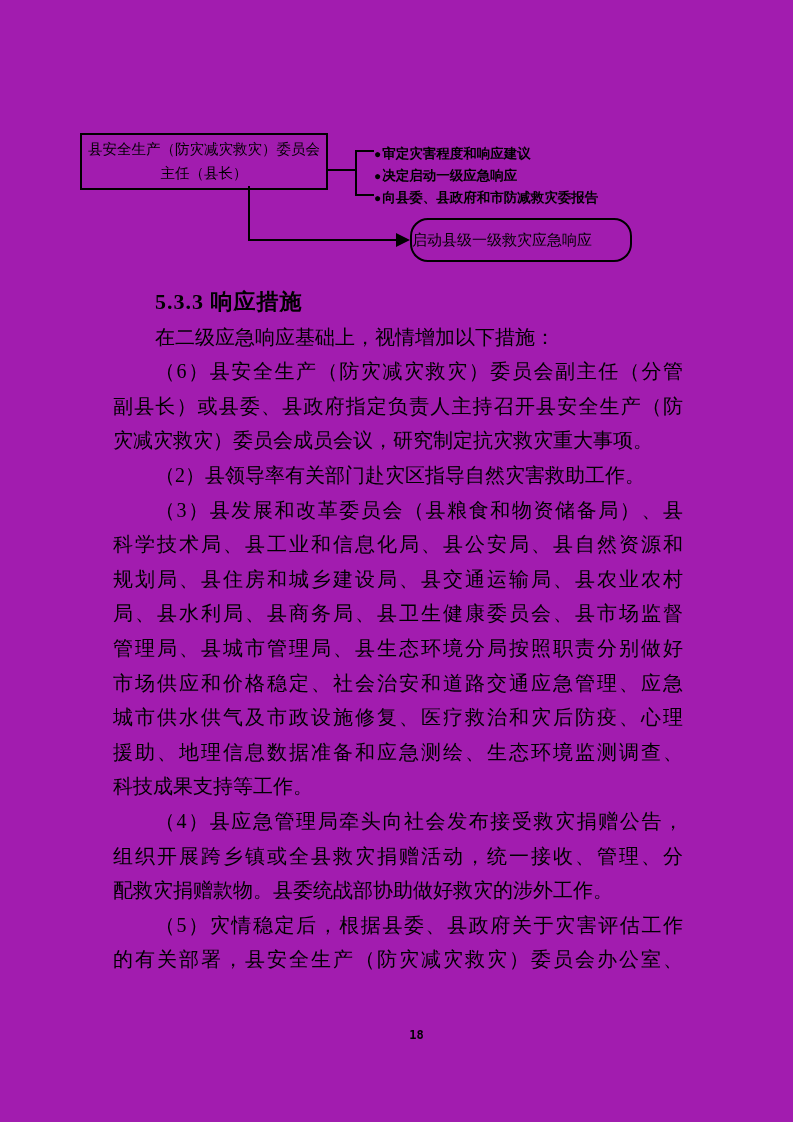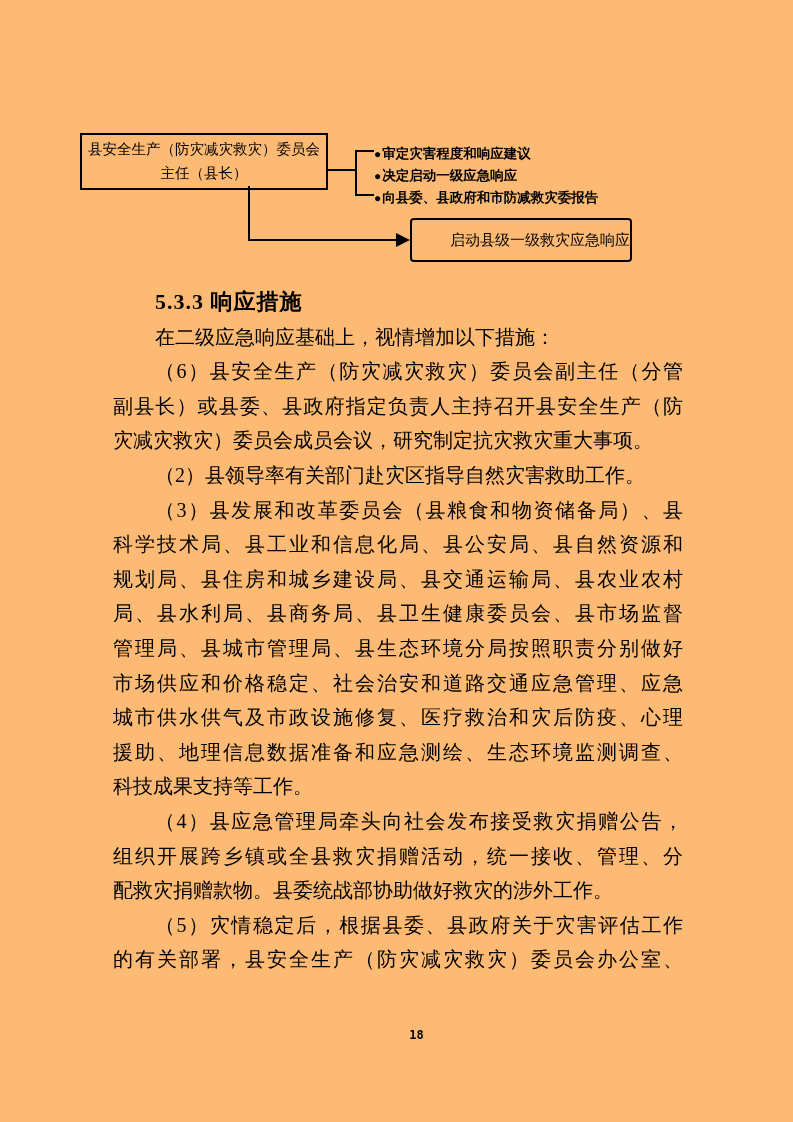--- a/index.html
+++ b/index.html
@@ -1,18 +1,18 @@
 <!DOCTYPE html>
 <html><head>
 <meta charset="utf-8">
 <style>
   html,body { margin:0; padding:0; background:#e8e8e8; }
   .page {
     position:relative; width:793px; height:1122px; margin:0 auto;
-    background:#fdba74; color:#000;
+    background:#a21caf; color:#000;
     font-family:"Liberation Serif","DejaVu Serif",serif;
     overflow:hidden;
   }
   
   .fc-el { position:absolute; }
   .cline { position:absolute; background:#000; }
   #actor-box {
     left:80px; top:133px; width:244px; height:51px;
     border:2px solid #000; text-align:center;
     font-size:14.5px; line-height:24px; padding-top:2px;
@@ -20,22 +20,22 @@
   #bullet-list { left:374px; top:140px; width:300px; }
   .bullet-row { height:22px; line-height:28px; font-size:13.5px; font-weight:600; white-space:nowrap; }
   .bullet-dot { font-size:12px; margin-right:1px; }
   #arrowhead {
     position:absolute; left:396px; top:233px; width:0; height:0;
     border-top:7px solid transparent; border-bottom:7px solid transparent;
     border-left:14px solid #000;
   }
   #result-box {
     left:410px; top:218px; width:218px; height:40px;
-    border:2px solid #000; border-radius:4px;
-    text-align:right; font-size:15px; line-height:40px; white-space:nowrap;
+    border:2px solid #000; border-radius:18px;
+    text-align:left; font-size:15px; line-height:40px; white-space:nowrap;
   }
   
   #text-block { position:absolute; left:113px; top:264px; width:570px;margin-top:21px; }
   .heading {
     font-weight:bold; font-size:22px; line-height:34.6px;
     padding-left:42px; letter-spacing:1px;
   }
   .line { font-size:20px; line-height:34.6px; text-align:justify; }
   .line.jl { text-align-last:justify; }
   .line.indent { padding-left:42px; }

